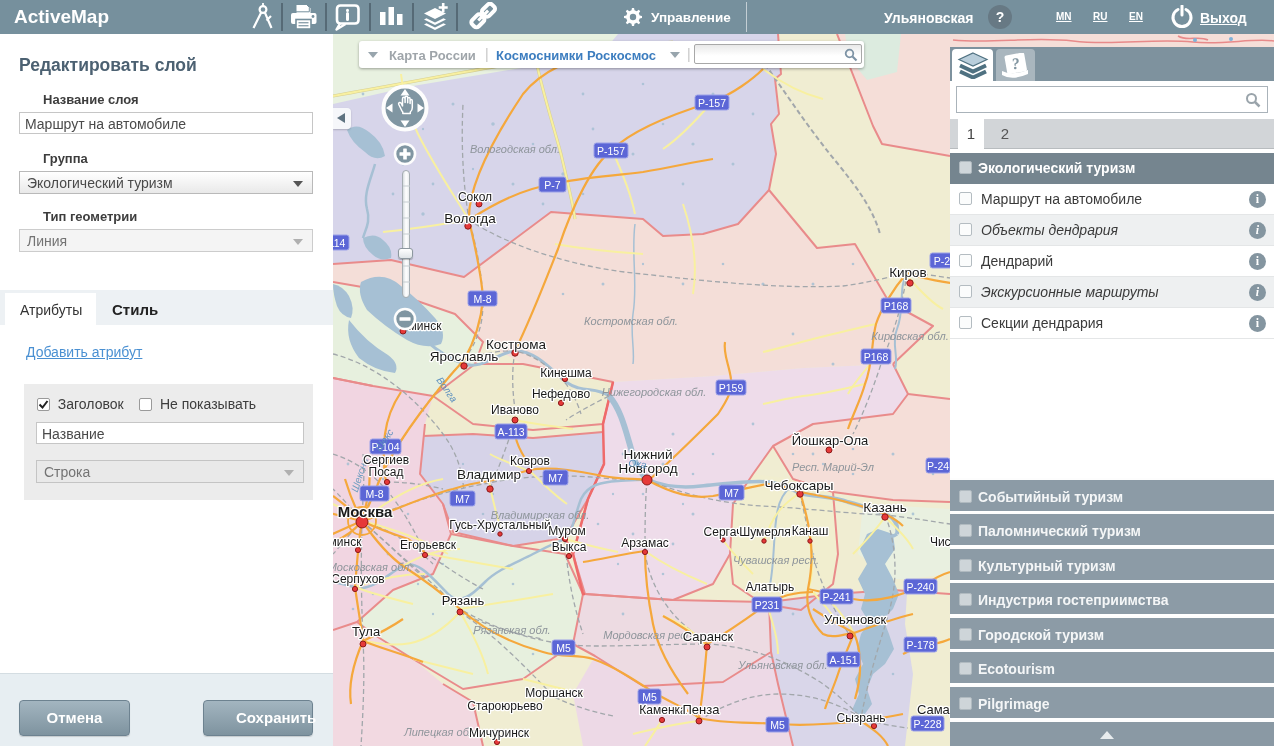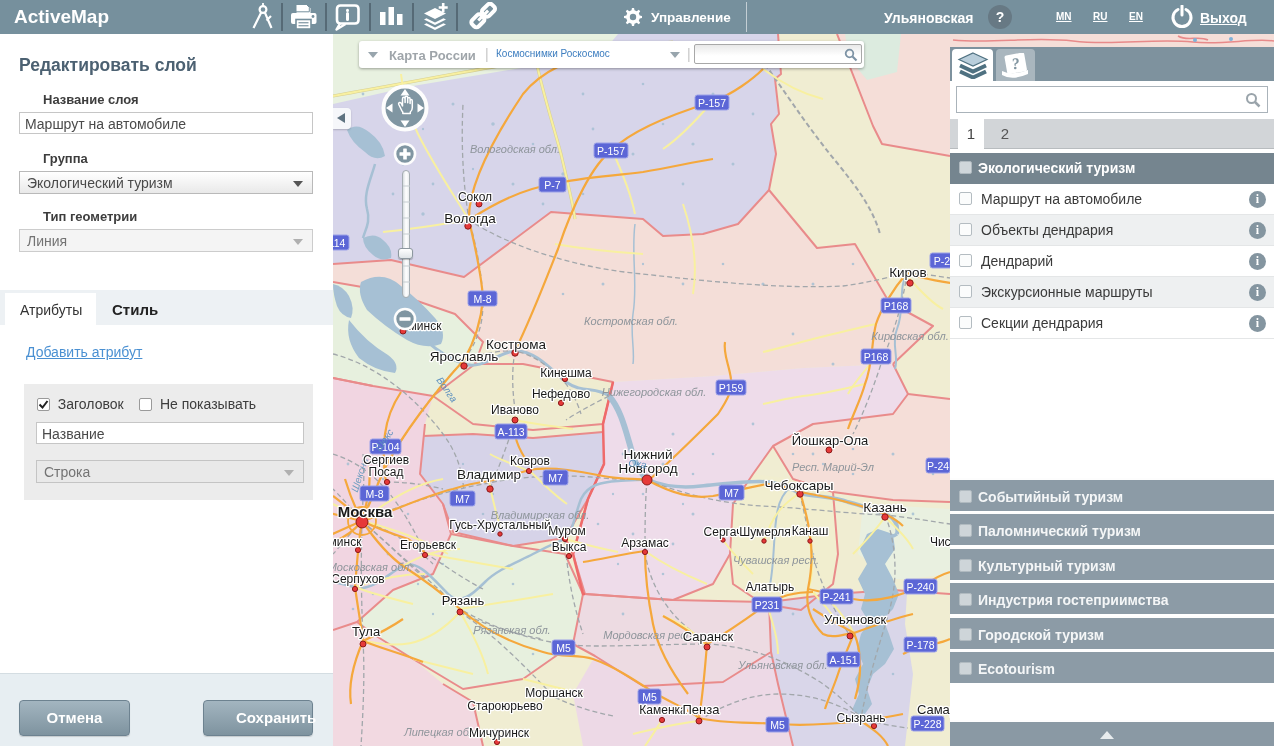--- a/index.html
+++ b/index.html
@@ -47,21 +47,21 @@
 #rptab2 { position:absolute; left:46px; top:2px; width:39px; height:32px; background:#a9b6be; border-radius:4px 4px 0 0; }
 #rpsearch { position:absolute; left:0; top:34px; width:324px; height:38px; background:#fff; }
 #rpsearch .sbox { position:absolute; left:6px; top:5px; width:312px; height:27px; border:1px solid #aab3ba; background:#fff; }
 #rppag { position:absolute; left:0; top:72px; width:324px; height:30px; background:#d2d5d8; border-bottom:1px solid #b8bcbf; }
 #rppag .p1 { position:absolute; left:8px; top:0px; width:26px; height:30px; background:#fff; text-align:center; line-height:30px; font-size:15px; color:#444; }
 #rppag .p2 { position:absolute; left:42px; top:0px; width:26px; height:30px; text-align:center; line-height:30px; font-size:15px; color:#555; }
 #rpgroup1 { position:absolute; left:0; top:106px; width:324px; height:31px; background:#75858f; }
 #rpgroup1 .gtext { position:absolute; left:28px; top:7px; color:#fff; font-size:14px; font-weight:bold; }
 .gcb { position:absolute; left:9px; top:8px; width:13px; height:13px; background:#cfd6da; border:1px solid #aeb8be; border-radius:2px; }
 .lrow { position:absolute; left:0; width:324px; height:31px; background:#fff; border-bottom:1px solid #e4e6e7; }
-.lrow.alt { background:#eef0f1; }
+.lrow.alt { background:#eef0f1;font-style:italic; }
 .lrow .rcb { position:absolute; left:9px; top:8px; width:13px; height:13px; background:#fbfcfc; border:1px solid #b4bcc1; border-radius:2px; }
 .lrow .rtext { position:absolute; left:31px; top:7px; font-size:14px; color:#3a3a3a; }
 .lrow .rinfo { position:absolute; left:299px; top:7px; width:17px; height:17px; border-radius:50%; background:#8495a0; color:#fff; font-size:12px; font-weight:bold; text-align:center; line-height:17px; font-family:"Liberation Serif",serif; }
 .ghead { position:absolute; left:0; width:324px; height:33px; background:#8c9ba6; border-top:2px solid #fdfdfd; }
 .ghead .gtext { position:absolute; left:28px; top:9px; color:#f4f6f7; font-size:14px; font-weight:bold; }
 .ghead .gcb2 { position:absolute; left:9px; top:10px; width:13px; height:13px; background:#ced5d9; border:1px solid #b0bac0; border-radius:2px; }
 #rpfooter { position:absolute; left:0; top:673px; width:324px; height:26px; background:#8a99a4; border-top:2px solid #fdfdfd; }
 #rpfooter .up { position:absolute; left:150px; top:9px; width:0; height:0; border-left:7px solid transparent; border-right:7px solid transparent; border-bottom:8px solid #e8ecee; }
 </style>
 </head>
@@ -472,21 +472,21 @@
 <path d="M620,6 C660,10 700,2 740,7 C780,12 820,4 860,8 C890,11 920,4 941,7 M845,2 C855,8 865,1 875,6" stroke="#e88a8a" stroke-width="1.5" fill="none"></path>
 <circle cx="862" cy="6" r="2" fill="#7fb2d8"></circle>
         <circle cx="898" cy="5" r="2" fill="#7fb2d8"></circle>
 </svg>
 
 
 <div style="position:absolute;left:26px;top:7px;width:505px;height:27px;background:#fff;border-radius:3px;box-shadow:0 1px 3px rgba(0,0,0,0.35);">
   <div style="position:absolute;left:9px;top:11px;width:0;height:0;border-left:5px solid transparent;border-right:5px solid transparent;border-top:6px solid #98a5ad;"></div>
   <div style="position:absolute;left:30px;top:7px;font-size:13px;font-weight:bold;color:#9fa5aa;">Карта России</div>
   <div style="position:absolute;left:126px;top:5px;font-size:14px;color:#c5c5c5;">|</div>
-  <div style="position:absolute;left:137px;top:7px;font-size:10px;font-weight:normal;color:#3c7dbf;">Космоснимки Роскосмос</div>
+  <div style="position:absolute;left:137px;top:7px;font-size:13px;font-weight:bold;color:#3c7dbf;">Космоснимки Роскосмос</div>
   <div style="position:absolute;left:311px;top:11px;width:0;height:0;border-left:5px solid transparent;border-right:5px solid transparent;border-top:6px solid #98a5ad;"></div>
   <div style="position:absolute;left:328px;top:5px;font-size:14px;color:#c5c5c5;">|</div>
   <div style="position:absolute;left:335px;top:3px;width:168px;height:20px;border:1px solid #a8a8a8;border-radius:2px;background:linear-gradient(#e9e9e9,#ffffff 60%);">
     <svg style="position:absolute;right:3px;top:3px" width="14" height="14" viewBox="0 0 14 14">
       <circle cx="5.5" cy="5.5" r="3.8" stroke="#7d93a5" stroke-width="1.8" fill="none"></circle>
       <line x1="8.5" y1="8.5" x2="12.5" y2="12.5" stroke="#7d93a5" stroke-width="2.2"></line>
     </svg>
   </div>
 </div>
 
@@ -719,18 +719,22 @@
         <div class="gtext">Индустрия гостеприимства</div>
       </div>
   <div class="ghead" style="top:569px">
         <div class="gcb2"></div>
         <div class="gtext">Городской туризм</div>
       </div>
   <div class="ghead" style="top:603px">
         <div class="gcb2"></div>
         <div class="gtext">Ecotourism</div>
       </div>
+  <div class="ghead" style="top:638px">
+        <div class="gcb2"></div>
+        <div class="gtext">Pilgrimage</div>
+      </div>
   <div id="rpfooter">
         <div class="up"></div>
       </div>
 </div>
 
 </div>
 
 </body></html>

